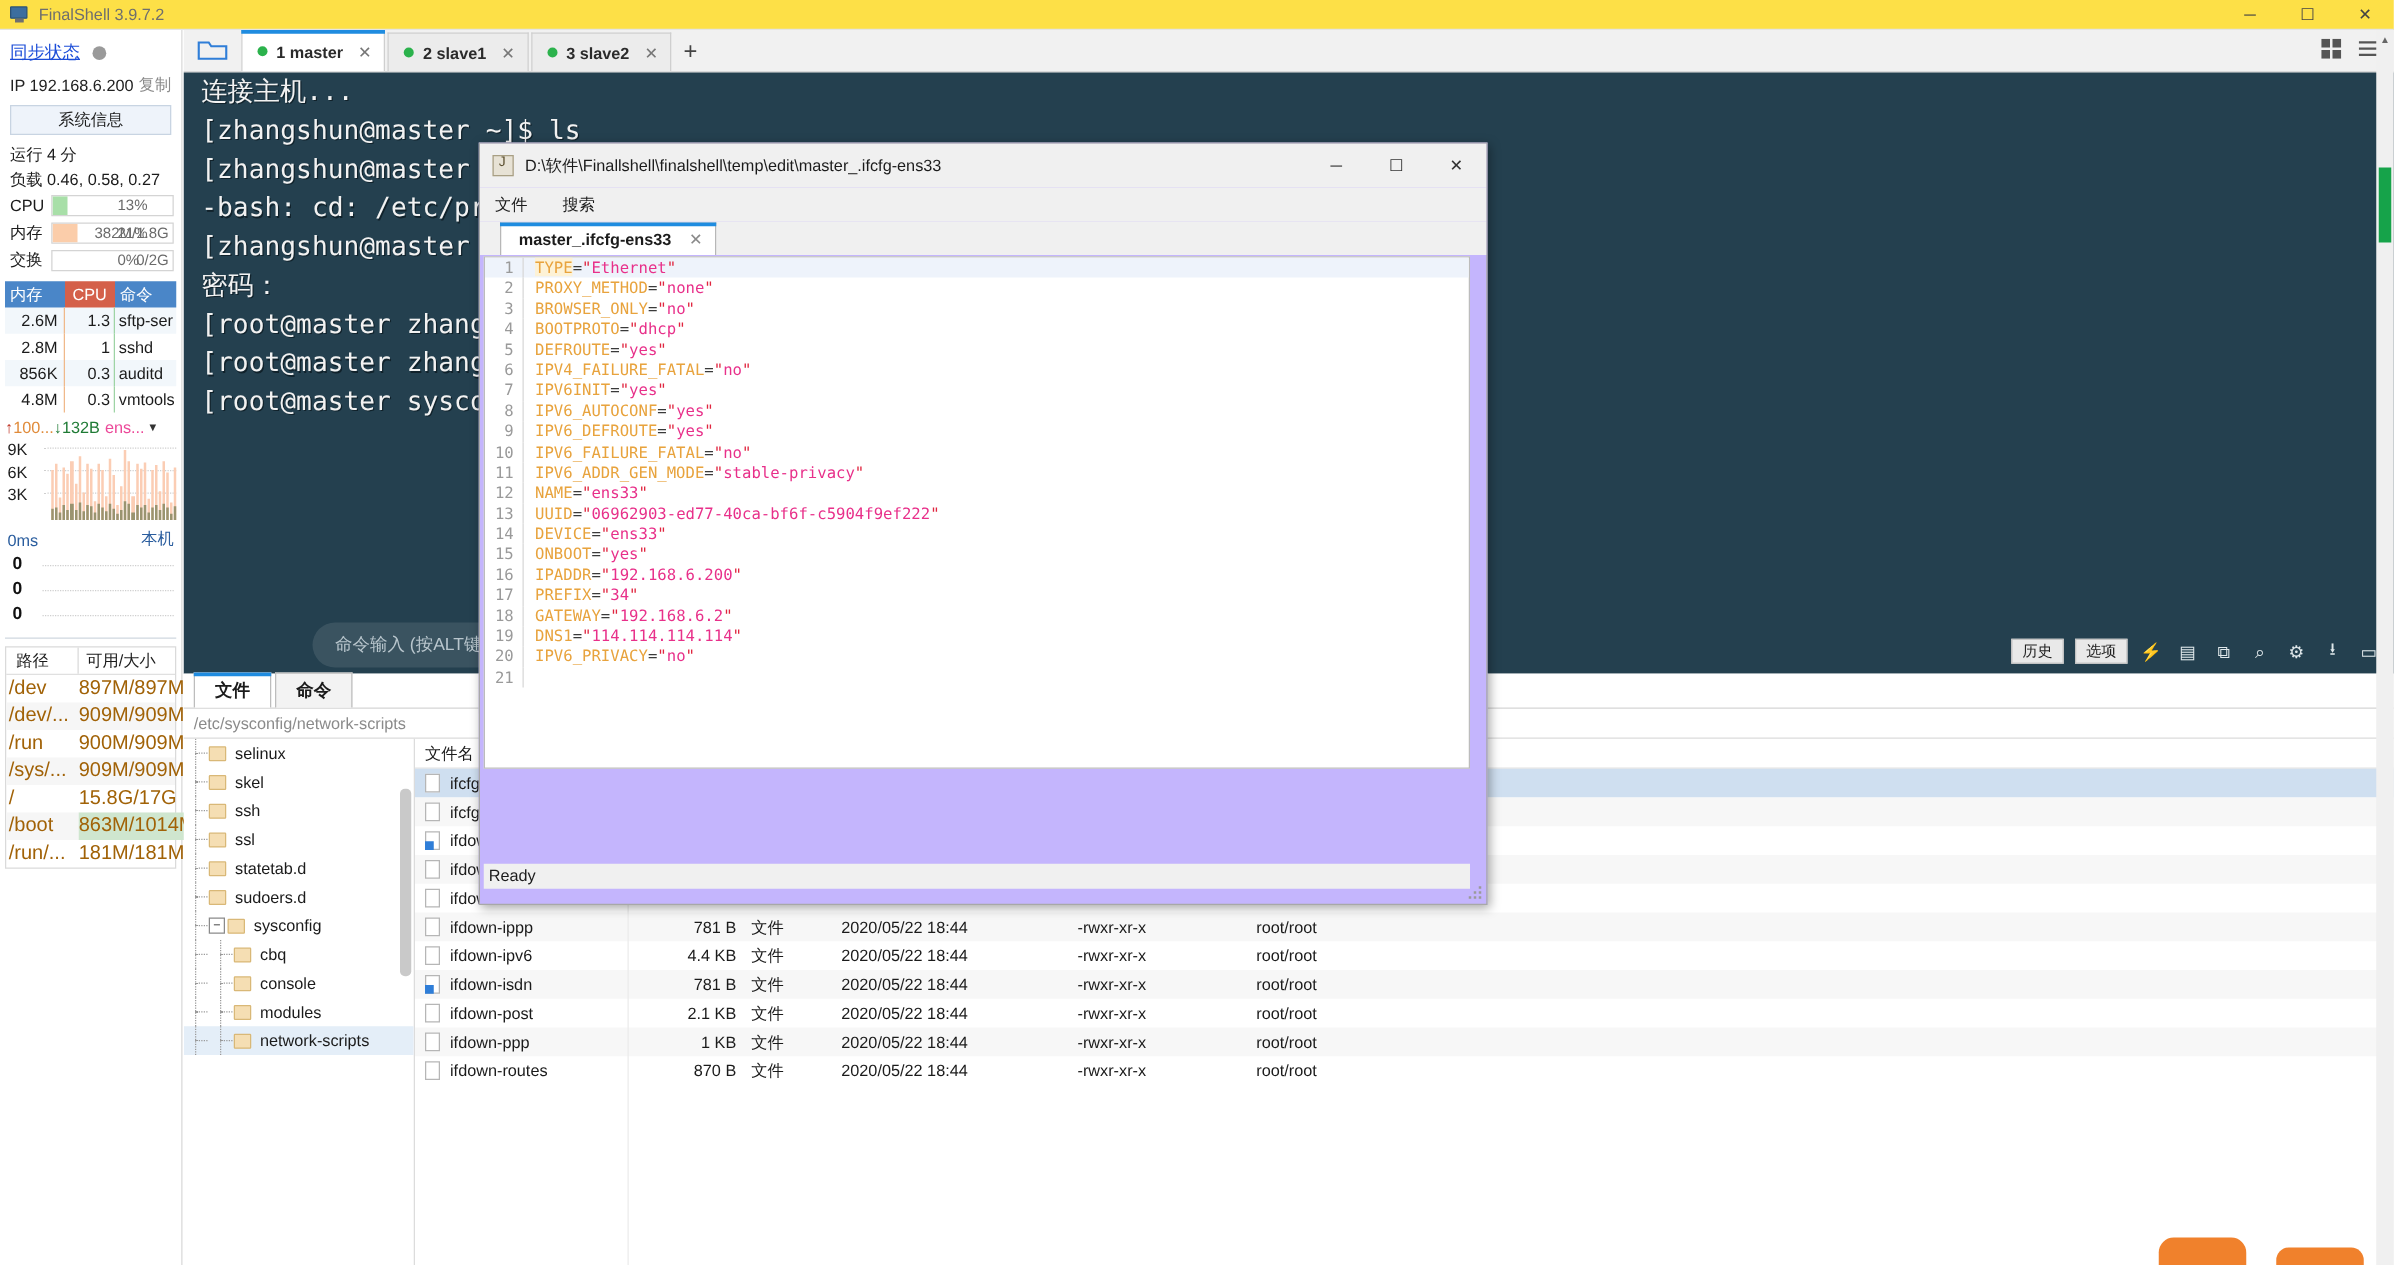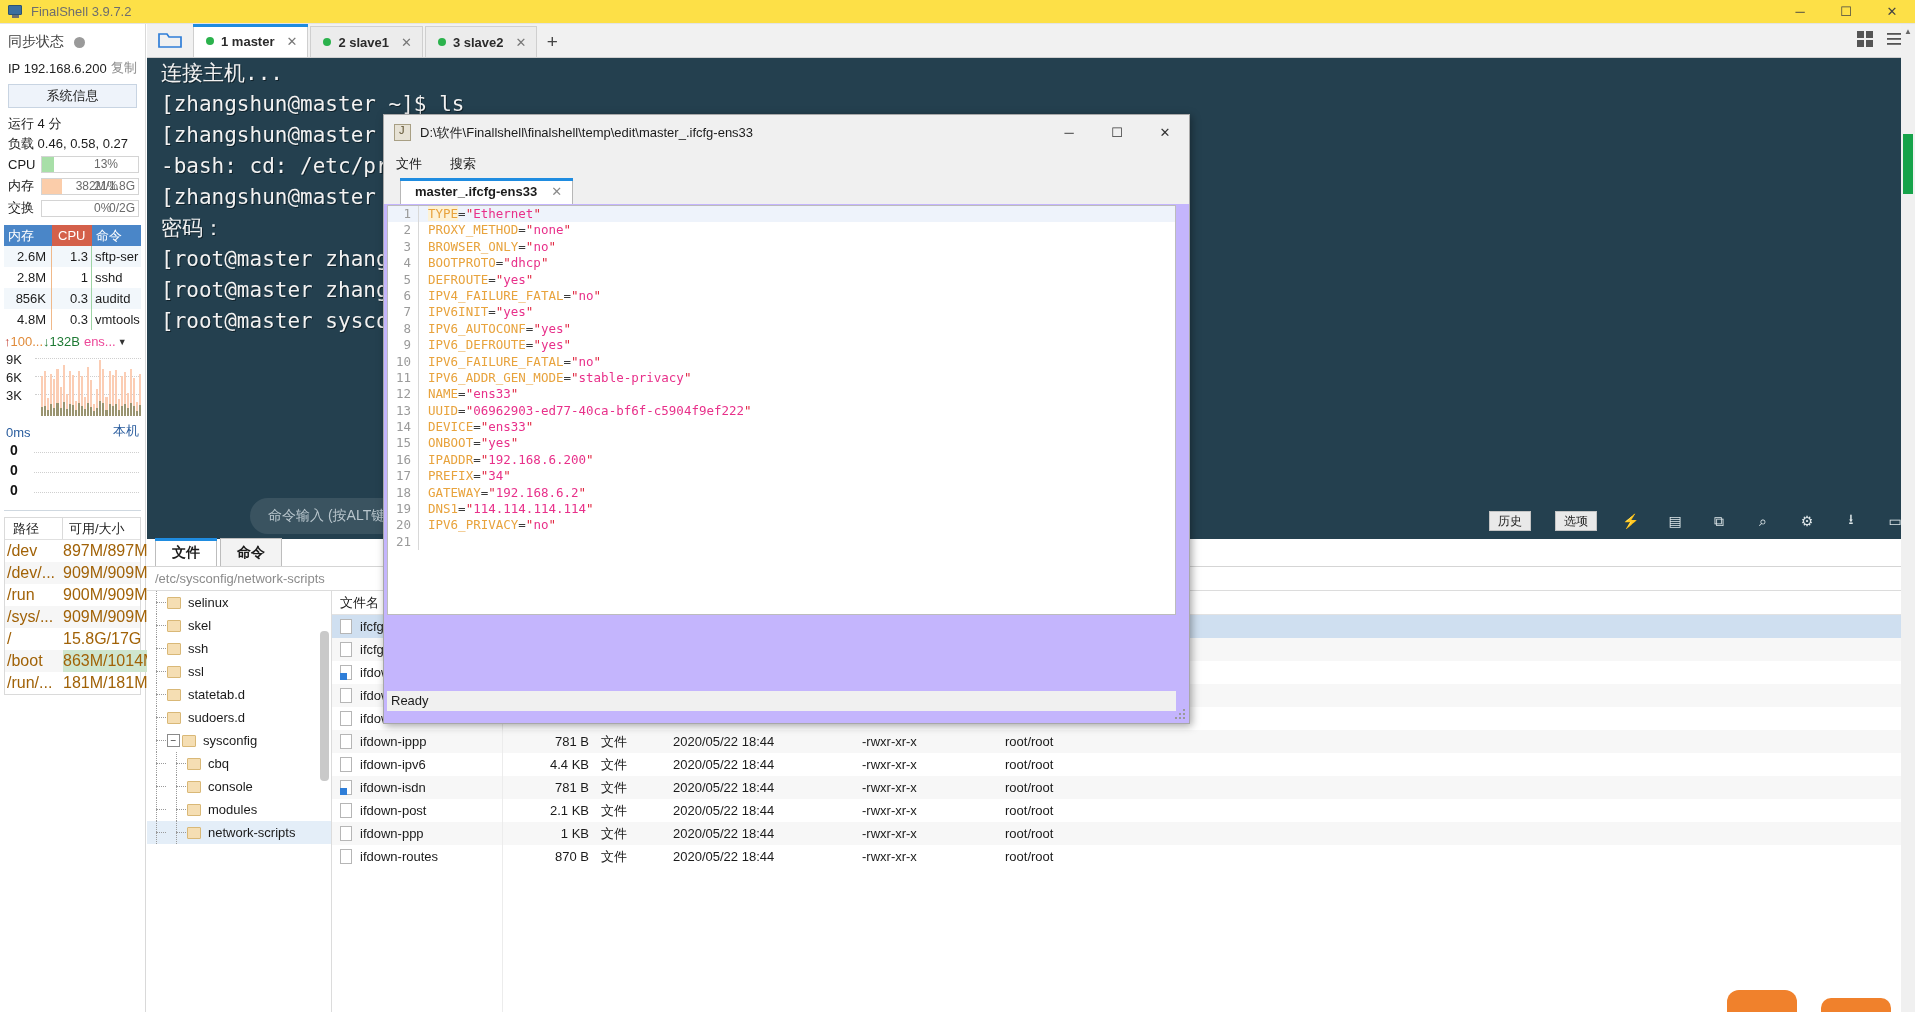--- a/index.html
+++ b/index.html
@@ -19,21 +19,21 @@
   #app-icon .base{ position:absolute; left:4px; top:10px; width:7px; height:3px; background:#6f6f6f;}
   #app-title { font-size:13px; color:#6e6e6e; }
   #win-btns { margin-left:auto; display:flex; height:24px; }
   #win-btns div { width:46px; height:24px; display:flex; align-items:center; justify-content:center; color:#444; font-size:13px; }
 
   
   #sidebar { position:absolute; left:0; top:24px; width:146px; height:988px; background:#ffffff;
     border-right:1px solid #d9d9d9; font-size:13px; }
   .sb-row { display:flex; align-items:center; }
   #sync-row { padding:9px 8px 6px 8px; display:flex; align-items:center; }
-  #sync-row .lbl { font-size:14px; color:#404040; }
+  #sync-row .lbl { font-size:14px; color:#1d4ed8;text-decoration:underline; }
   #sync-dot { width:11px; height:11px; border-radius:50%; background:#9a9a9a; margin-left:10px; }
   #ip-row { padding:2px 8px 4px 8px; display:flex; align-items:center; }
   #ip-row .ip { font-size:13px; color:#222; }
   #ip-row .copy { margin-left:auto; color:#8a8a8a; font-size:13px; }
   #sysinfo-btn { margin:3px 8px 6px 8px; height:24px; background:#eef3fa; border:1px solid #c8d4e2;
     display:flex; align-items:center; justify-content:center; font-size:13px; color:#1d1d1d; }
   .stat-line { padding:1px 8px; font-size:13px; color:#1b1b1b; white-space:nowrap; }
   .meter-row { display:flex; align-items:center; padding:2px 6px 2px 8px; }
   .meter-row .mname { width:33px; font-size:13px; color:#1b1b1b; flex:0 0 auto; }
   .meter { position:relative; flex:1 1 auto; height:17px; border:1px solid #d4d4d4; background:#fff; overflow:hidden; }
@@ -105,21 +105,21 @@
 
   
   #terminal { position:absolute; left:147px; top:58px; width:1768px; height:481px;
     background:#24404f; overflow:hidden; }
   #terminal .tl { font-family:"DejaVu Sans Mono", monospace; font-size:21px; color:#f2f2f2;
     padding-left:14px; line-height:31px; white-space:pre; text-shadow:1px 1px 0 #11222b; }
   #cmd-hint { position:absolute; left:103px; top:440px; height:36px; padding:0 18px;
     background:rgba(255,255,255,0.10); border-radius:18px; display:flex; align-items:center;
     color:#b9c6cd; font-size:14px; }
   #term-toolbar { position:absolute; right:0; bottom:0; height:36px; display:flex; align-items:center;
-    gap:24px; padding-right:10px; }
+    gap:9px; padding-right:10px; }
   .tt-btn { height:20px; padding:0 8px; background:#e9e9e9; border:1px solid #c4c4c4;
     font-size:12px; color:#222; display:flex; align-items:center; }
   .tt-ic { width:20px; height:20px; display:flex; align-items:center; justify-content:center; color:#dfe7ea; font-size:14px; }
 
   
   #bottom { position:absolute; left:147px; top:539px; width:1768px; height:473px; background:#fff; }
   #bp-tabs { display:flex; align-items:flex-end; height:28px; padding-left:8px; border-bottom:1px solid #d5d5d5; background:#fff;}
   .bp-tab { position:relative; width:62px; height:28px; display:flex; align-items:center; justify-content:center;
     font-size:14px; font-weight:bold; color:#1b1b1b; background:#f3f3f3; border:1px solid #bdbdbd; border-bottom:none; margin-right:3px;}
   .bp-tab.active { background:#fff; }

